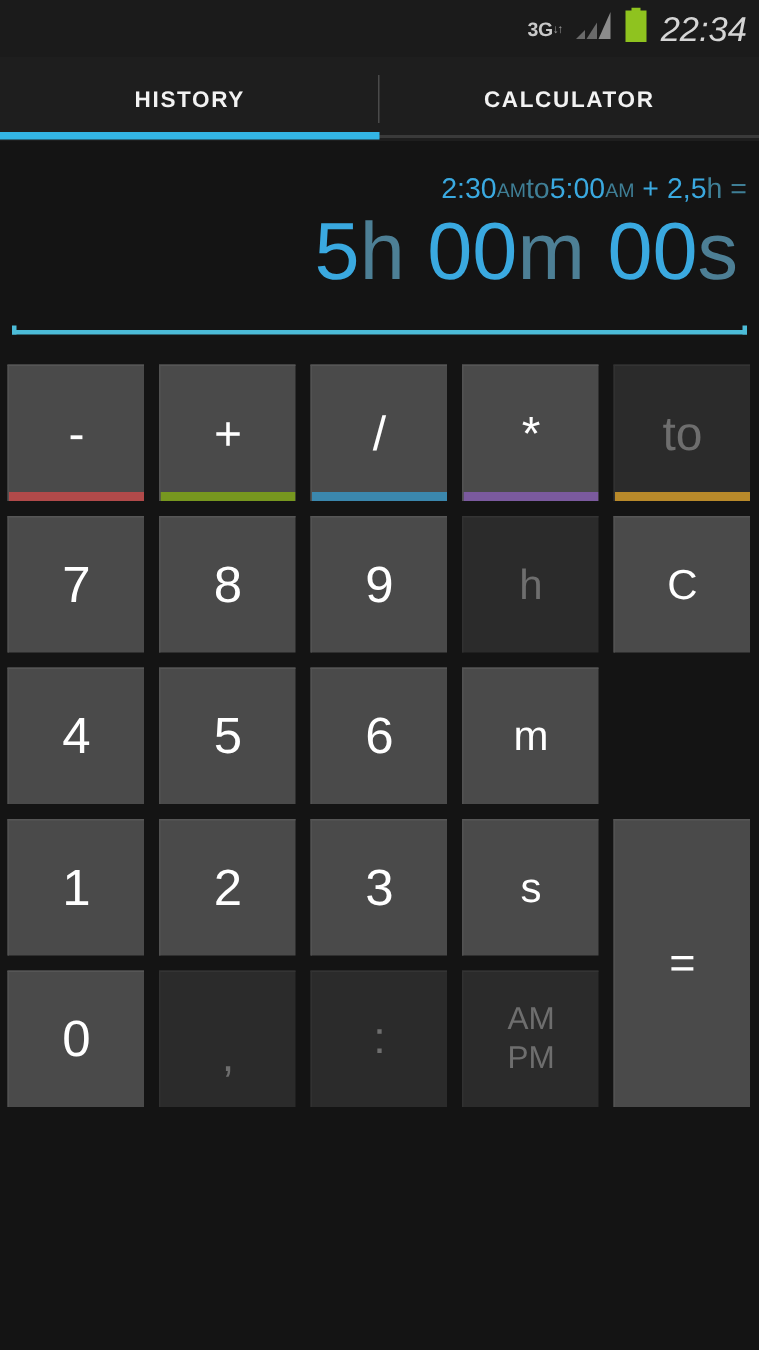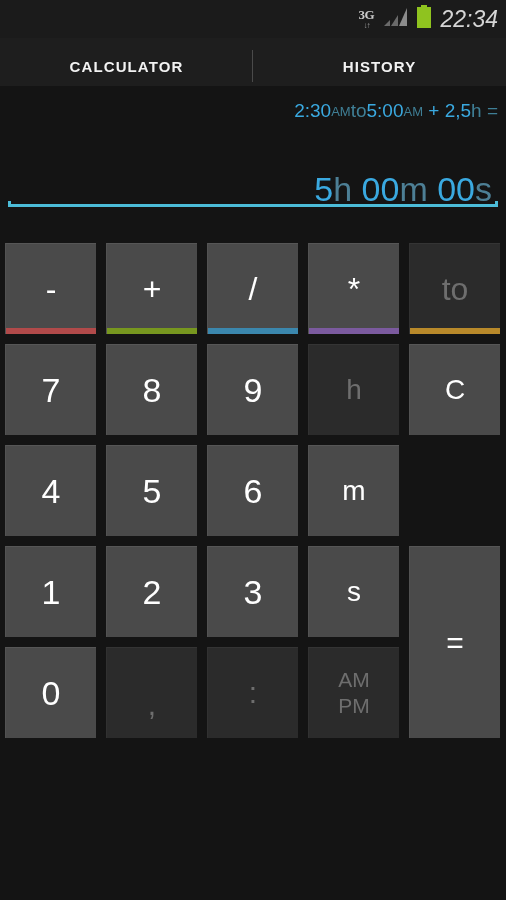--- a/index.html
+++ b/index.html
@@ -34,25 +34,24 @@
     padding-right: 8px;
     box-sizing: border-box;
   }
   .status-right {
     display: flex;
     align-items: center;
     gap: 8px;
   }
   .net-badge {
     display: flex;
-    flex-direction: column;
+    flex-direction: row;
     align-items: center;
     line-height: 1;
     color: #c9c9c9;
-    font-family: Liberation Serif, serif;
   }
   .net-label {
     font-size: 13px;
     font-weight: bold;
     letter-spacing: -0.3px;
   }
   .net-arrows {
     font-size: 8px;
     letter-spacing: -1px;
     margin-top: 1px;
@@ -110,21 +109,21 @@
     position: absolute;
     left: 0; top: 88px;
     width: 253px;
     height: 5px;
     background: #33b5e5;
   }
 
   
   .display {
     position: absolute;
-    left: 0; top: 86px;
+    left: 0; top: 102px;
     width: 506px;
     height: 135px;
     background: #141414;
   }
   .expression {
     position: absolute;
     right: 8px;
     top: 14px;
     font-size: 19px;
     white-space: nowrap;
@@ -136,25 +135,24 @@
     color: #3f7f96;
     font-size: 13px;
     vertical-align: 1px;
   }
   .expr-op { color: #3aa9e0; }
 
   .result {
     position: absolute;
     right: 14px;
     top: 37px;
-    font-size: 34px;
+    font-size: 54px;
     white-space: nowrap;
     letter-spacing: 0px;
     line-height: 1.1;
-    margin-top: 48px;
   }
   .res-num { color: #3aa9e0; }
   .res-unit { color: #4d7f95; }
 
   .display-rule {
     position: absolute;
     left: 8px;
     top: 118px;
     width: 490px;
     height: 3px;
@@ -254,24 +252,24 @@
           <rect x="1" y="2" width="14" height="21" fill="#8fc31f"></rect>
         </svg>
       </span>
 
       <span class="status-clock">22:34</span>
     </div>
   </div>
 
   <div class="tab-bar">
     <div class="tab">
+      <span class="tab-label">HISTORY</span>
+    </div>
+    <div class="tab">
       <span class="tab-label">CALCULATOR</span>
-    </div>
-    <div class="tab">
-      <span class="tab-label">HISTORY</span>
     </div>
   </div>
   <div class="tab-divider"></div>
   <div class="tab-underline-track"></div>
   <div class="tab-underline-active"></div>
 
   <div class="display">
 
     <div class="expression">
       <span class="expr-num">2:30</span><span class="expr-small">AM</span><span class="expr-unit">to</span><span class="expr-num">5:00</span><span class="expr-small">AM</span><span class="expr-op"> + </span><span class="expr-num">2,5</span><span class="expr-unit">h</span><span class="expr-unit"> =</span>

